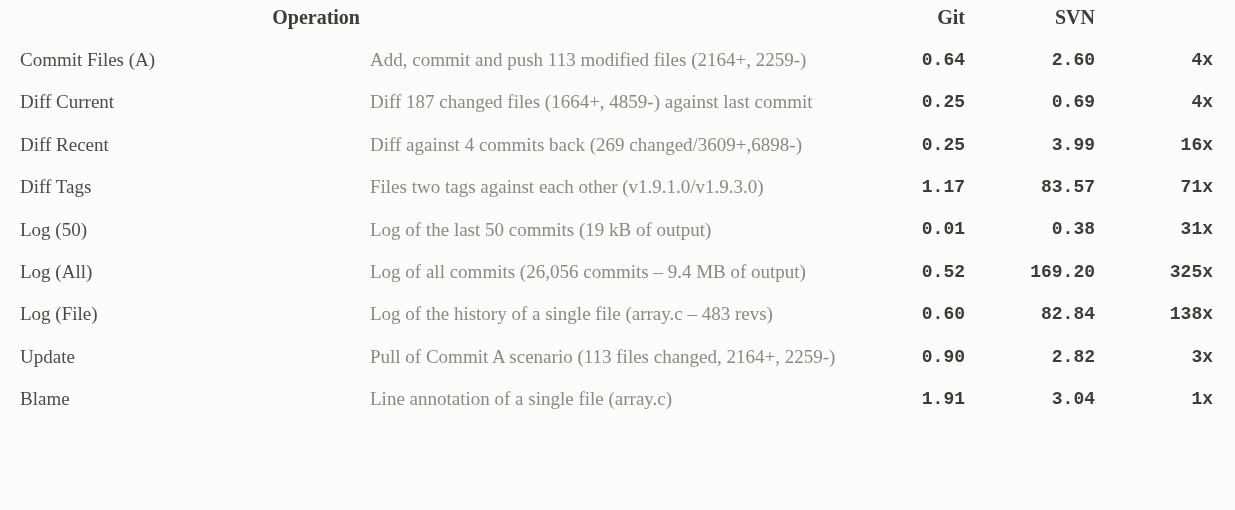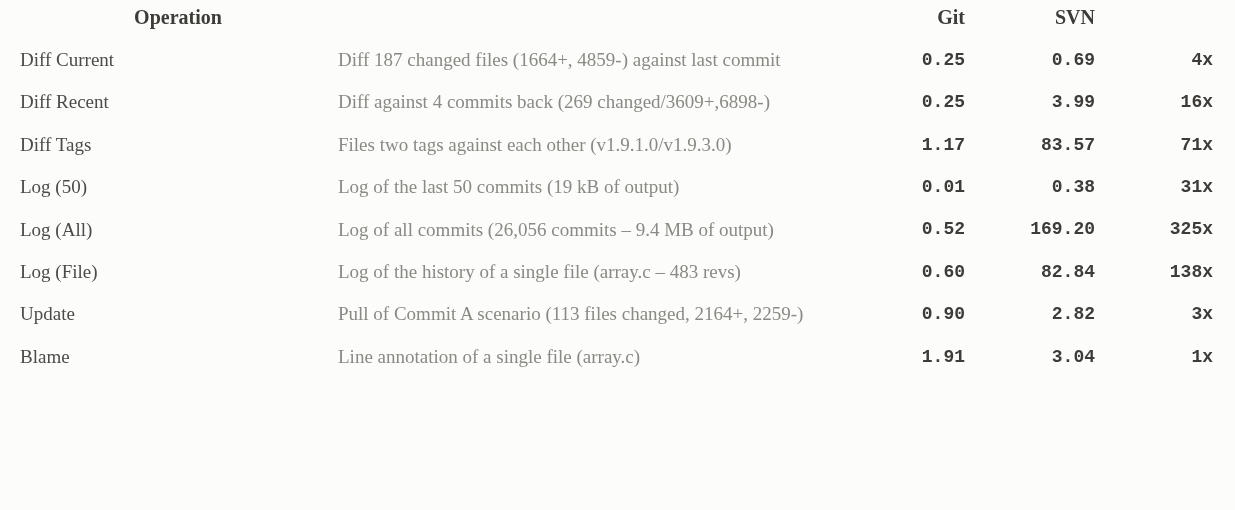--- a/index.html
+++ b/index.html
@@ -15,22 +15,22 @@
       width: 100%;
     }
     th {
       font-weight: bold;
       color: #3d3c38;
       padding: 6px 10px 10px 10px;
       font-size: 20px;
       vertical-align: bottom;
     }
     th.op {
-      text-align: center;
-      padding-left: 28px;
+      text-align: right;
+      padding-left: 60px;
       padding-right: 0;
       width: 300px;
     }
     th.git {
       text-align: right;
       width: 100px;
     }
     th.svn {
       text-align: right;
       width: 110px;
@@ -78,20 +78,27 @@
   <thead>
     <tr>
       <th class="op">Operation</th>
       <th></th>
       <th class="git">Git</th>
       <th class="svn">SVN</th>
       <th class="ratio"></th>
     </tr>
   </thead>
   <tbody id="tbody">
+  <tr>
+        <td class="opname">Commit Files (A)</td>
+        <td class="desc">Add, commit and push 113 modified files (2164+, 2259-)</td>
+        <td class="git">0.64</td>
+        <td class="svn">2.60</td>
+        <td class="ratio">4x</td>
+      </tr>
       <tr>
         <td class="opname">Diff Current</td>
         <td class="desc">Diff 187 changed files (1664+, 4859-) against last commit</td>
         <td class="git">0.25</td>
         <td class="svn">0.69</td>
         <td class="ratio">4x</td>
       </tr>
       <tr>
         <td class="opname">Diff Recent</td>
         <td class="desc">Diff against 4 commits back (269 changed/3609+,6898-)</td>

